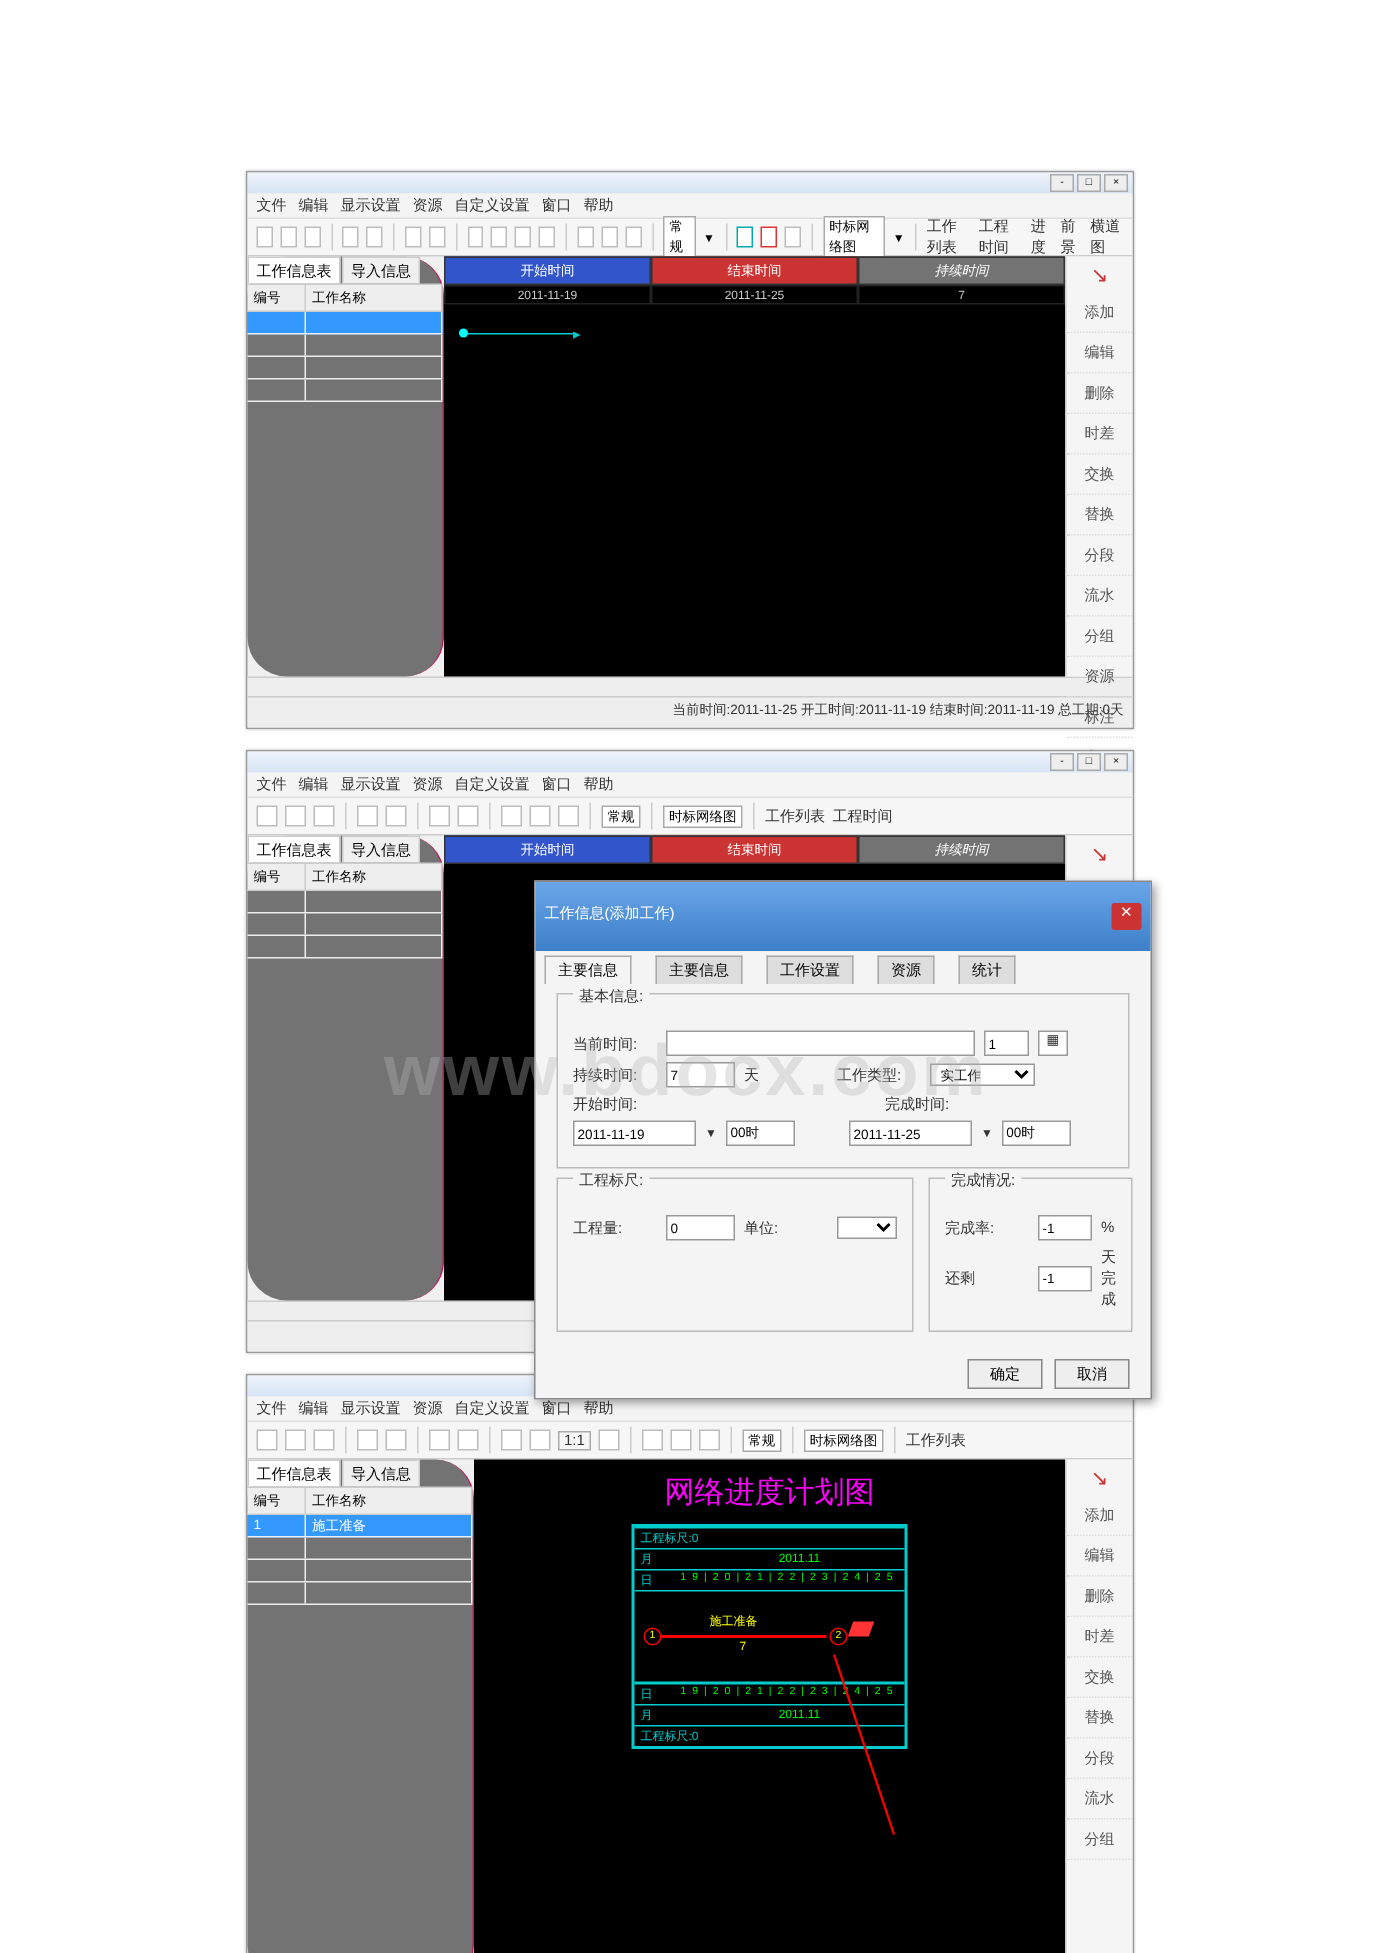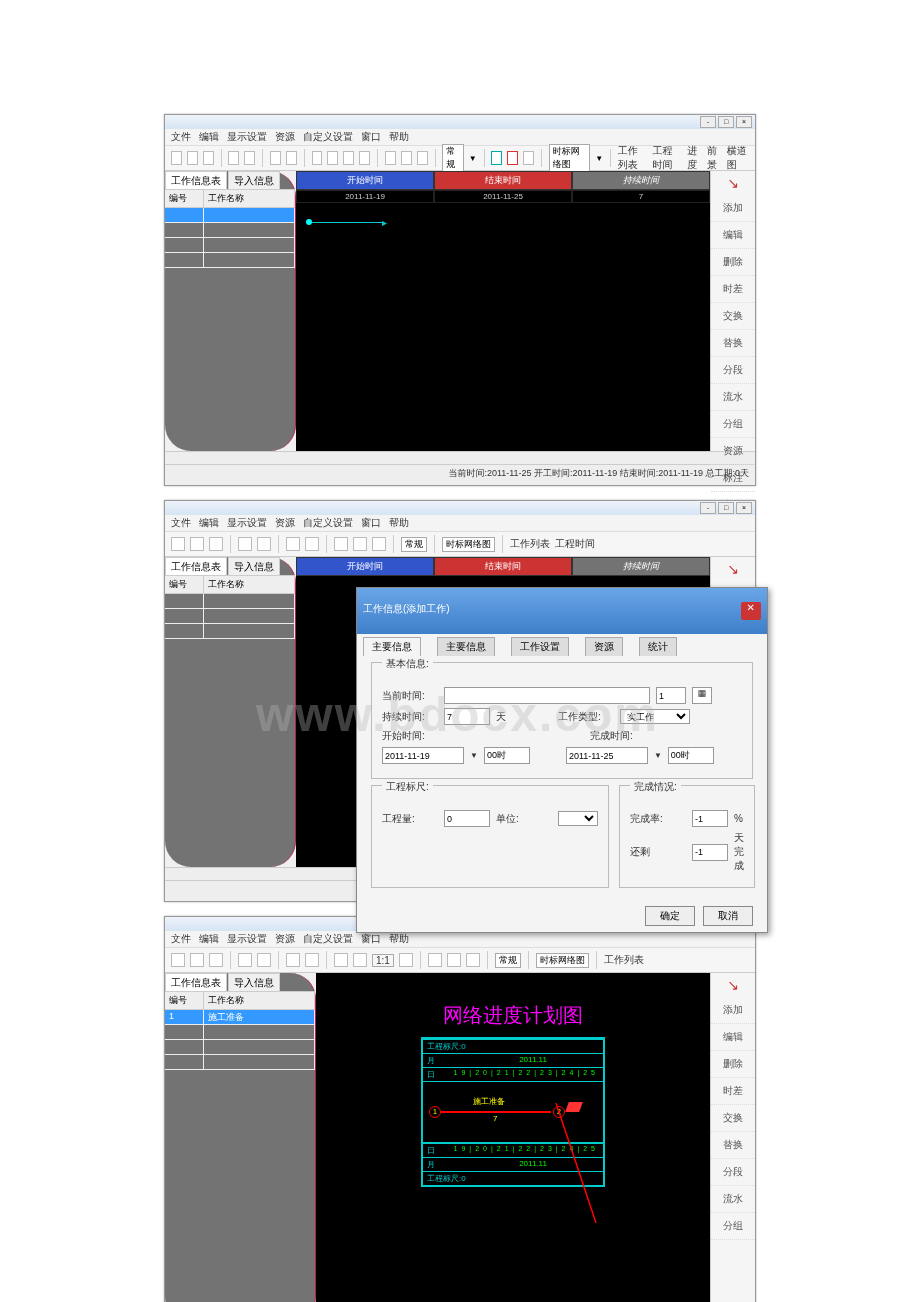--- a/index.html
+++ b/index.html
@@ -54,21 +54,21 @@
   .dlg-body { padding:6px 14px; font-size:10px; color:#333; }
   .fieldset { border:1px solid #bbb; padding:6px 10px 10px 10px; margin-bottom:6px; }
   .fieldset-label { font-size:10px; position:relative; top:-12px; background:#f4f4f4; padding:0 4px; }
   .frow { display:flex; align-items:center; gap:6px; margin:4px 0; }
   .frow label { min-width:56px; }
   .finput { border:1px solid #999; background:#fff; height:15px; font-size:9px; padding:0 2px; }
   .dlg-btns { display:flex; justify-content:flex-end; gap:8px; padding:6px 14px; }
   .dlg-btn { border:1px solid #888; background:#eee; padding:2px 14px; font-size:10px; }
 
   
-  .network-title { color:#f0f; font-size:20px; text-align:center; padding:8px 0; font-family:"KaiTi","SimSun";margin-top:21px; }
+  .network-title { color:#f0f; font-size:20px; text-align:center; padding:8px 0; font-family:"KaiTi","SimSun"; }
   .net-box { border:2px solid #0cc; margin:0 auto; width:180px; position:relative; }
   .net-row { border-top:1px solid #0cc; font-size:8px; color:#0f0; padding:1px 4px; display:flex; }
   .net-row span:first-child { color:#0cc; width:40px; }
   .gantt-area { height:60px; position:relative; border-top:1px solid #0cc; border-bottom:1px solid #0cc; }
   .gantt-node { width:10px; height:10px; border:1px solid #f00; border-radius:50%; position:absolute; color:#ff0; font-size:7px; text-align:center; line-height:10px; }
   .gantt-bar { position:absolute; height:2px; background:#f00; }
   .gantt-label { position:absolute; color:#ff0; font-size:8px; }
 
   .watermark { position:absolute; font-size:48px; color:rgba(180,180,180,0.35); font-weight:bold; letter-spacing:2px; pointer-events:none; }
 </style>

